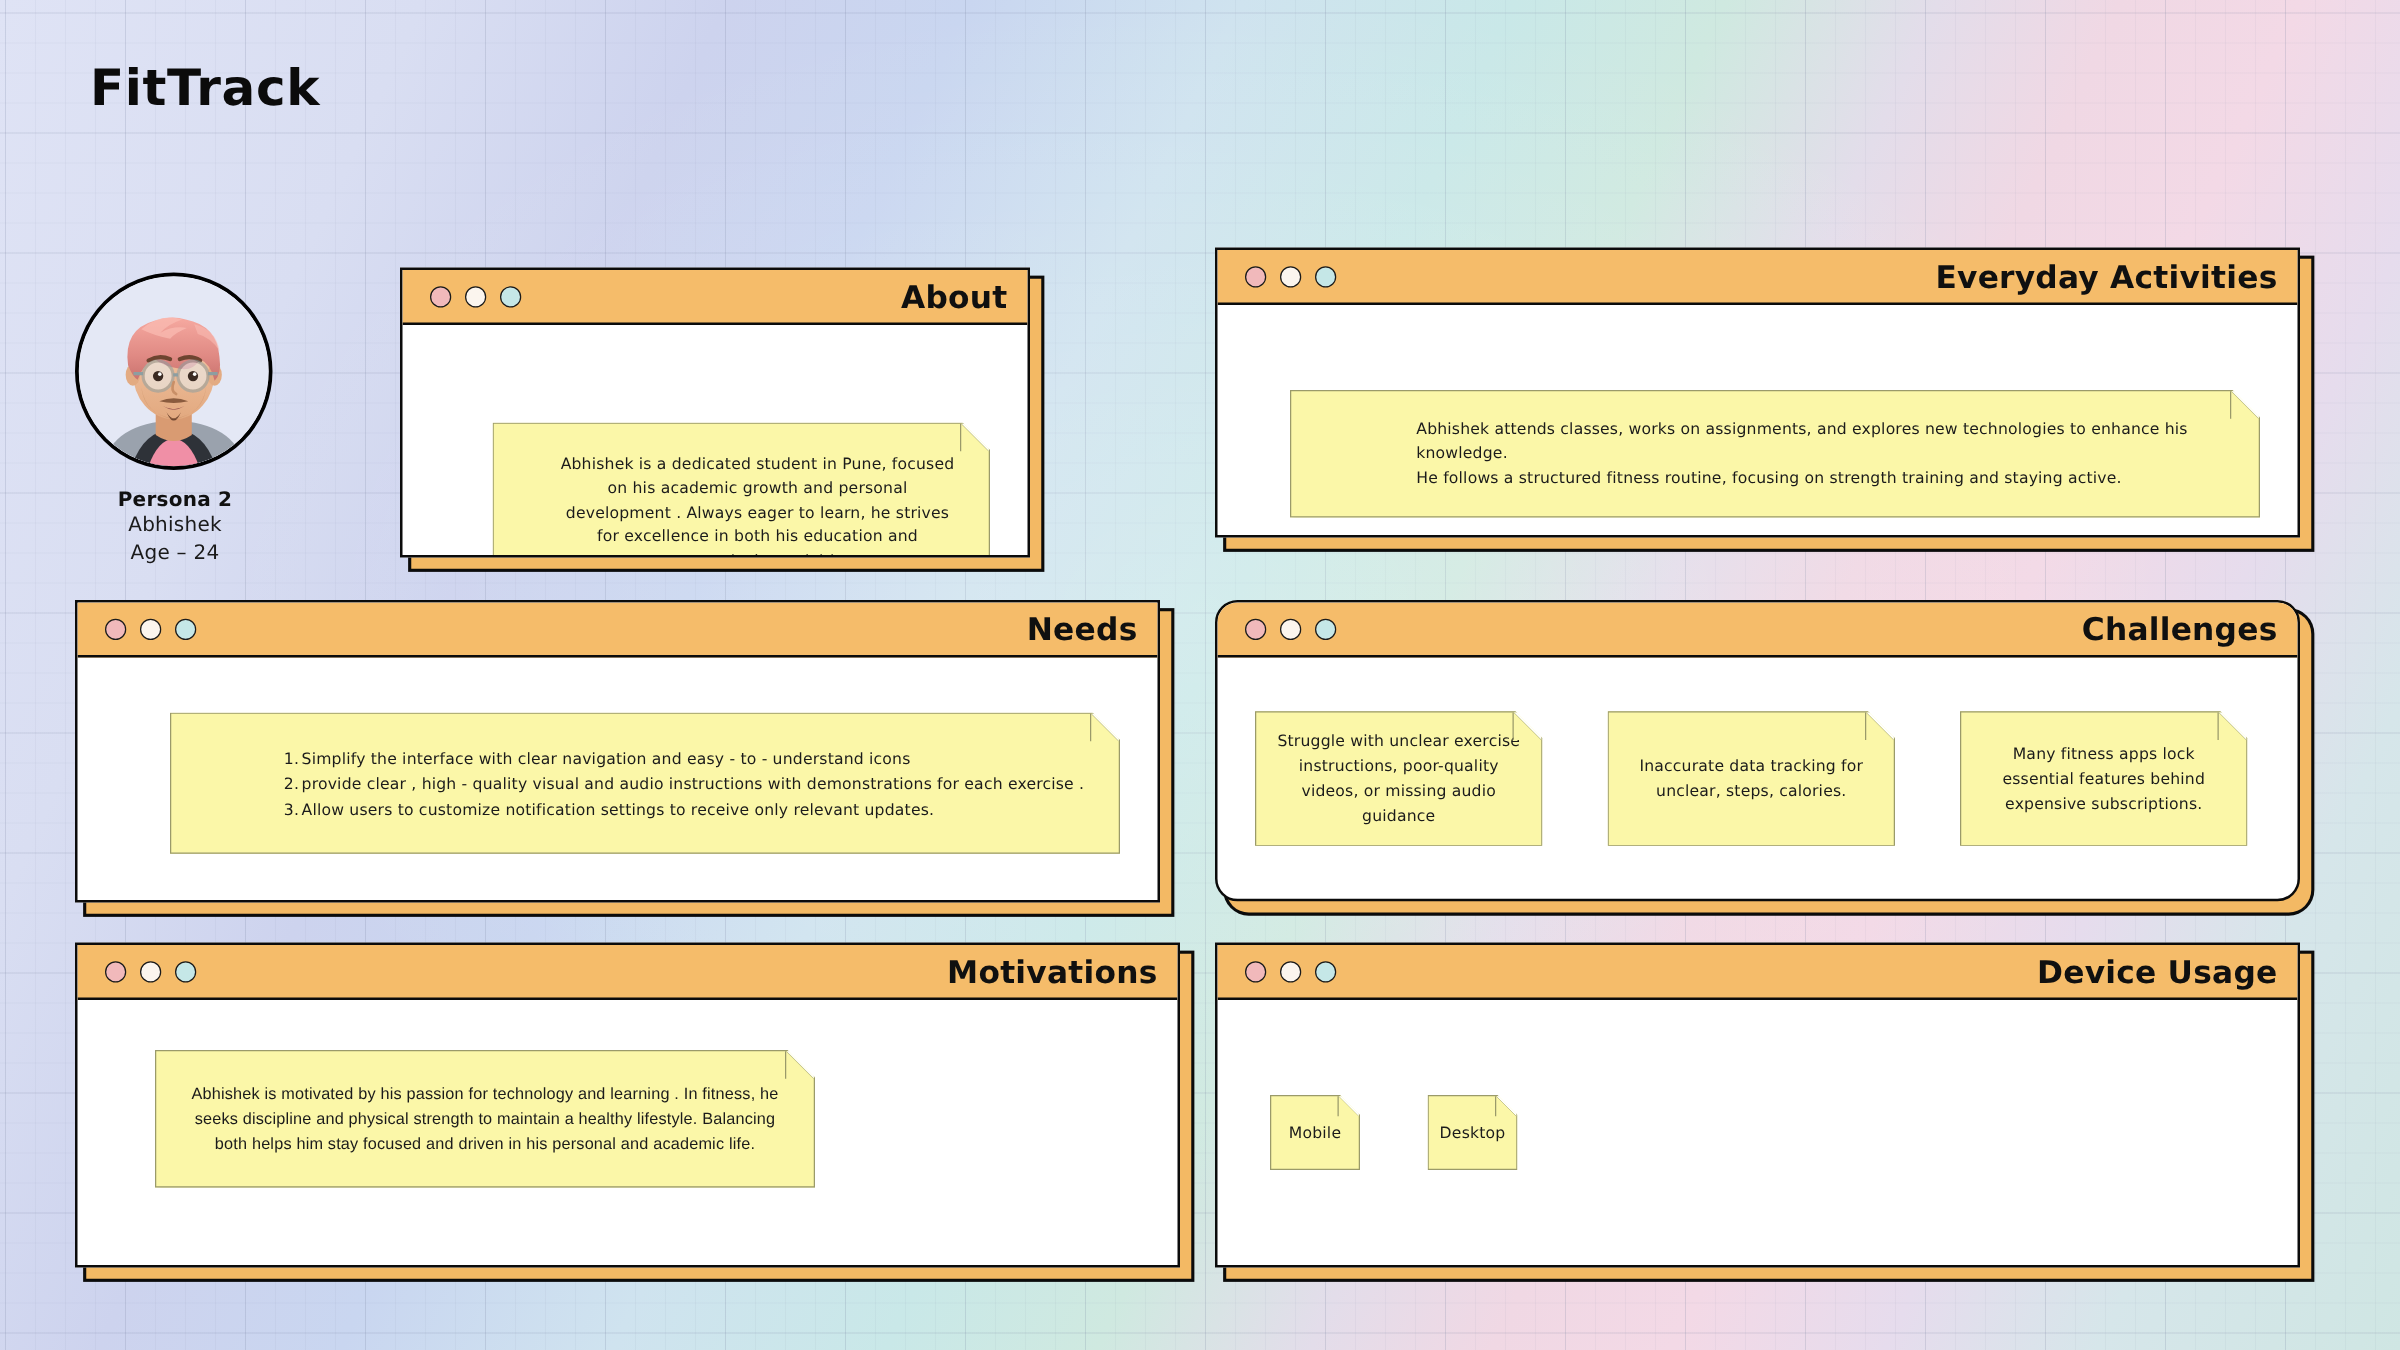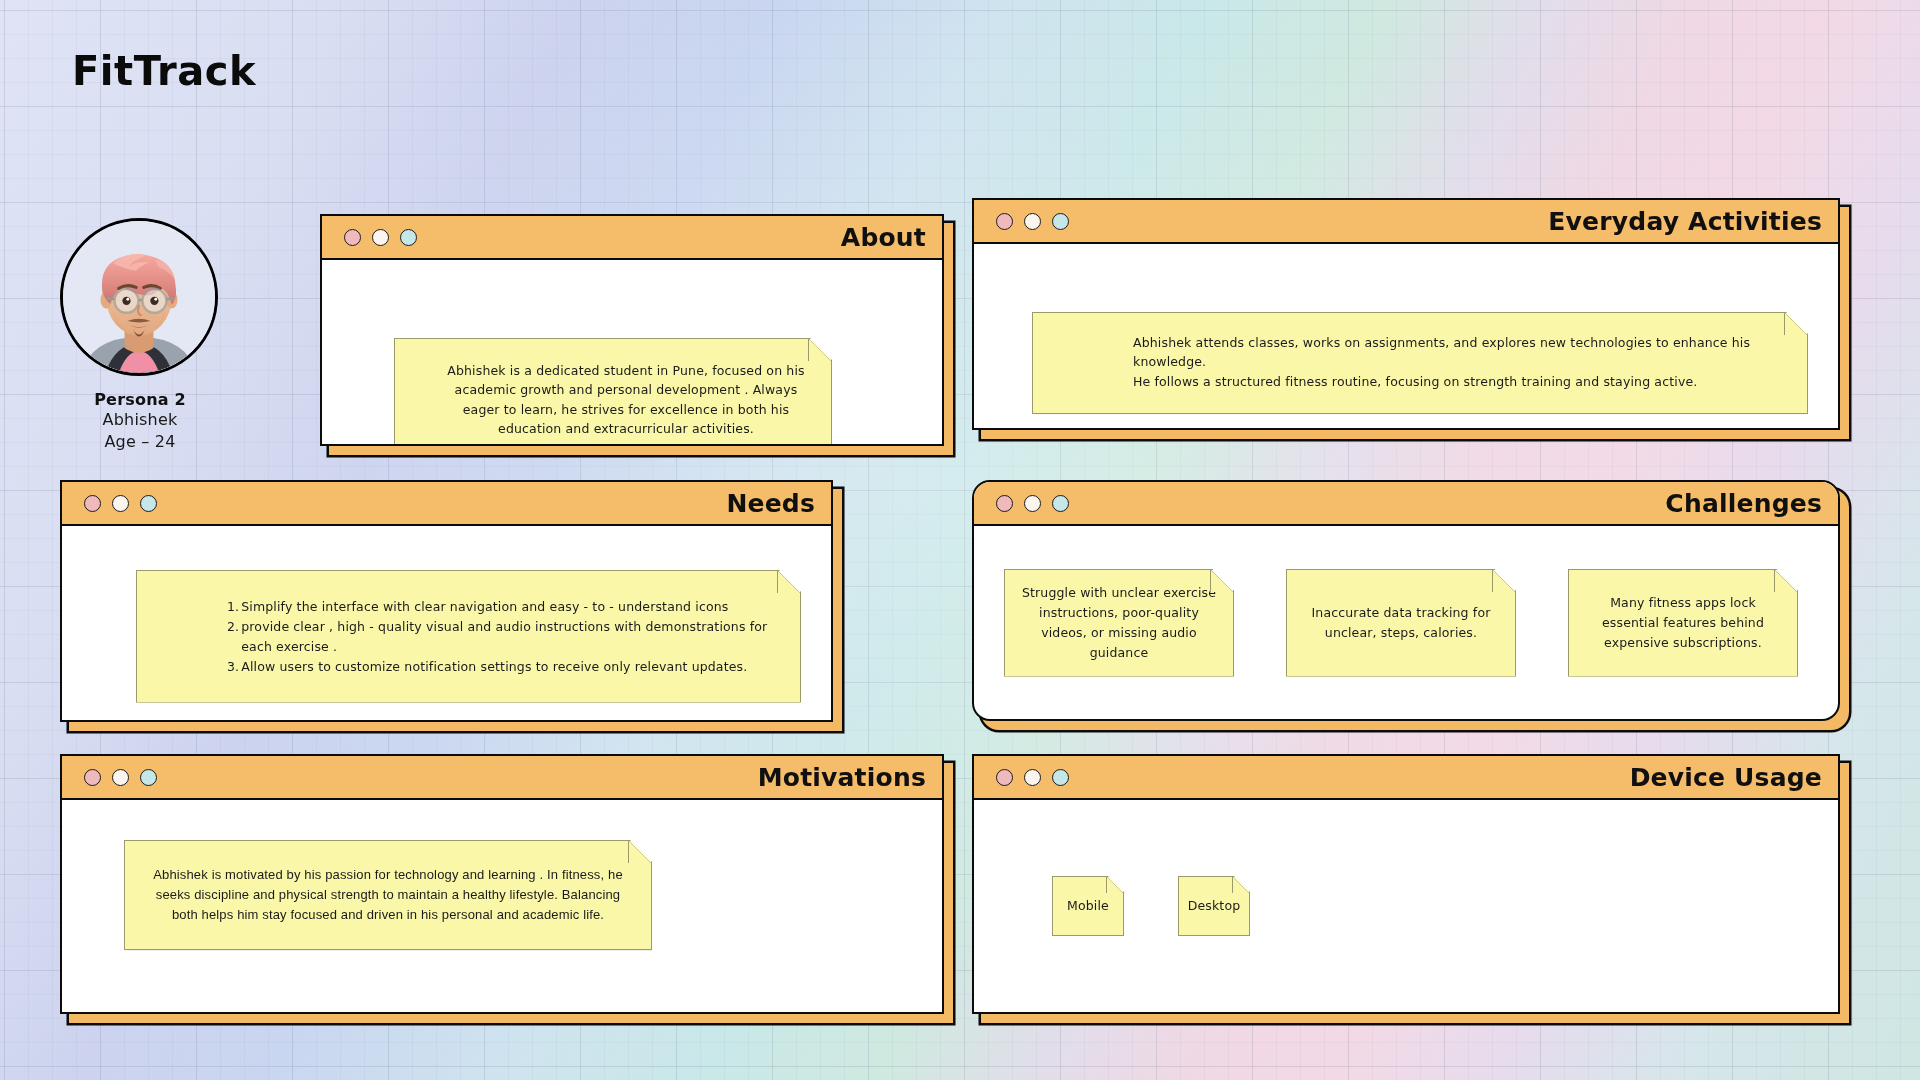--- a/index.html
+++ b/index.html
@@ -215,29 +215,29 @@
     display: flex;
     gap: 2px;
     margin-bottom: 1px;
   }
   .needs-list .num { flex: 0 0 auto; white-space: pre; }
   .needs-list .txt { flex: 1 1 auto; }
 
   .activities-line { display: block; }
 
   
-  #card-about      { left: 320px;  top: 214px;  width: 624px;  height: 232px; }
+  #card-about      { left: 320px;  top: 214px;  width: 504px;  height: 232px; }
   #card-activities { left: 972px;  top: 198px;  width: 868px;  height: 232px; }
-  #card-needs      { left: 60px;   top: 480px;  width: 773px;  height: 242px; }
+  #card-needs      { left: 60px;   top: 480px;  width: 868px;  height: 242px; }
   #card-challenges { left: 972px;  top: 480px;  width: 868px;  height: 241px; border-radius: 18px; }
   #card-motivations{ left: 60px;   top: 754px;  width: 884px;  height: 260px; }
   #card-device     { left: 972px;  top: 754px;  width: 868px;  height: 260px; }
 
   #card-challenges .card-body { padding: 0 30px; gap: 52px; align-items: center; }
-  #card-device .card-body { padding: 0 42px; gap: 54px; align-items: flex-start; padding-top: 76px; margin-left: 36px; }
+  #card-device .card-body { padding: 0 42px; gap: 54px; align-items: flex-start; padding-top: 76px; }
 </style>
 </head>
 <body>
 
 <div id="board">
   <div id="grid-overlay"></div>
   <div id="vignette"></div>
 
   <div id="page-title">FitTrack</div>
 

